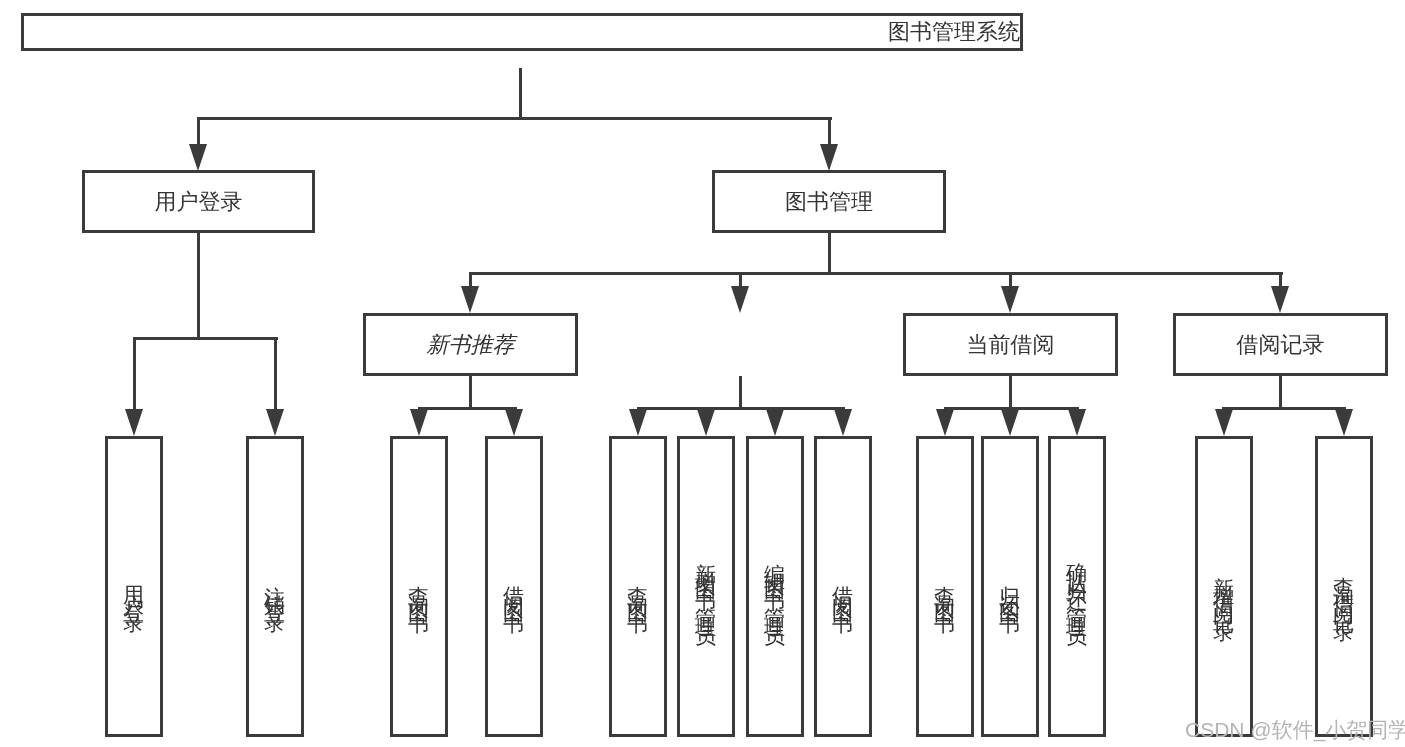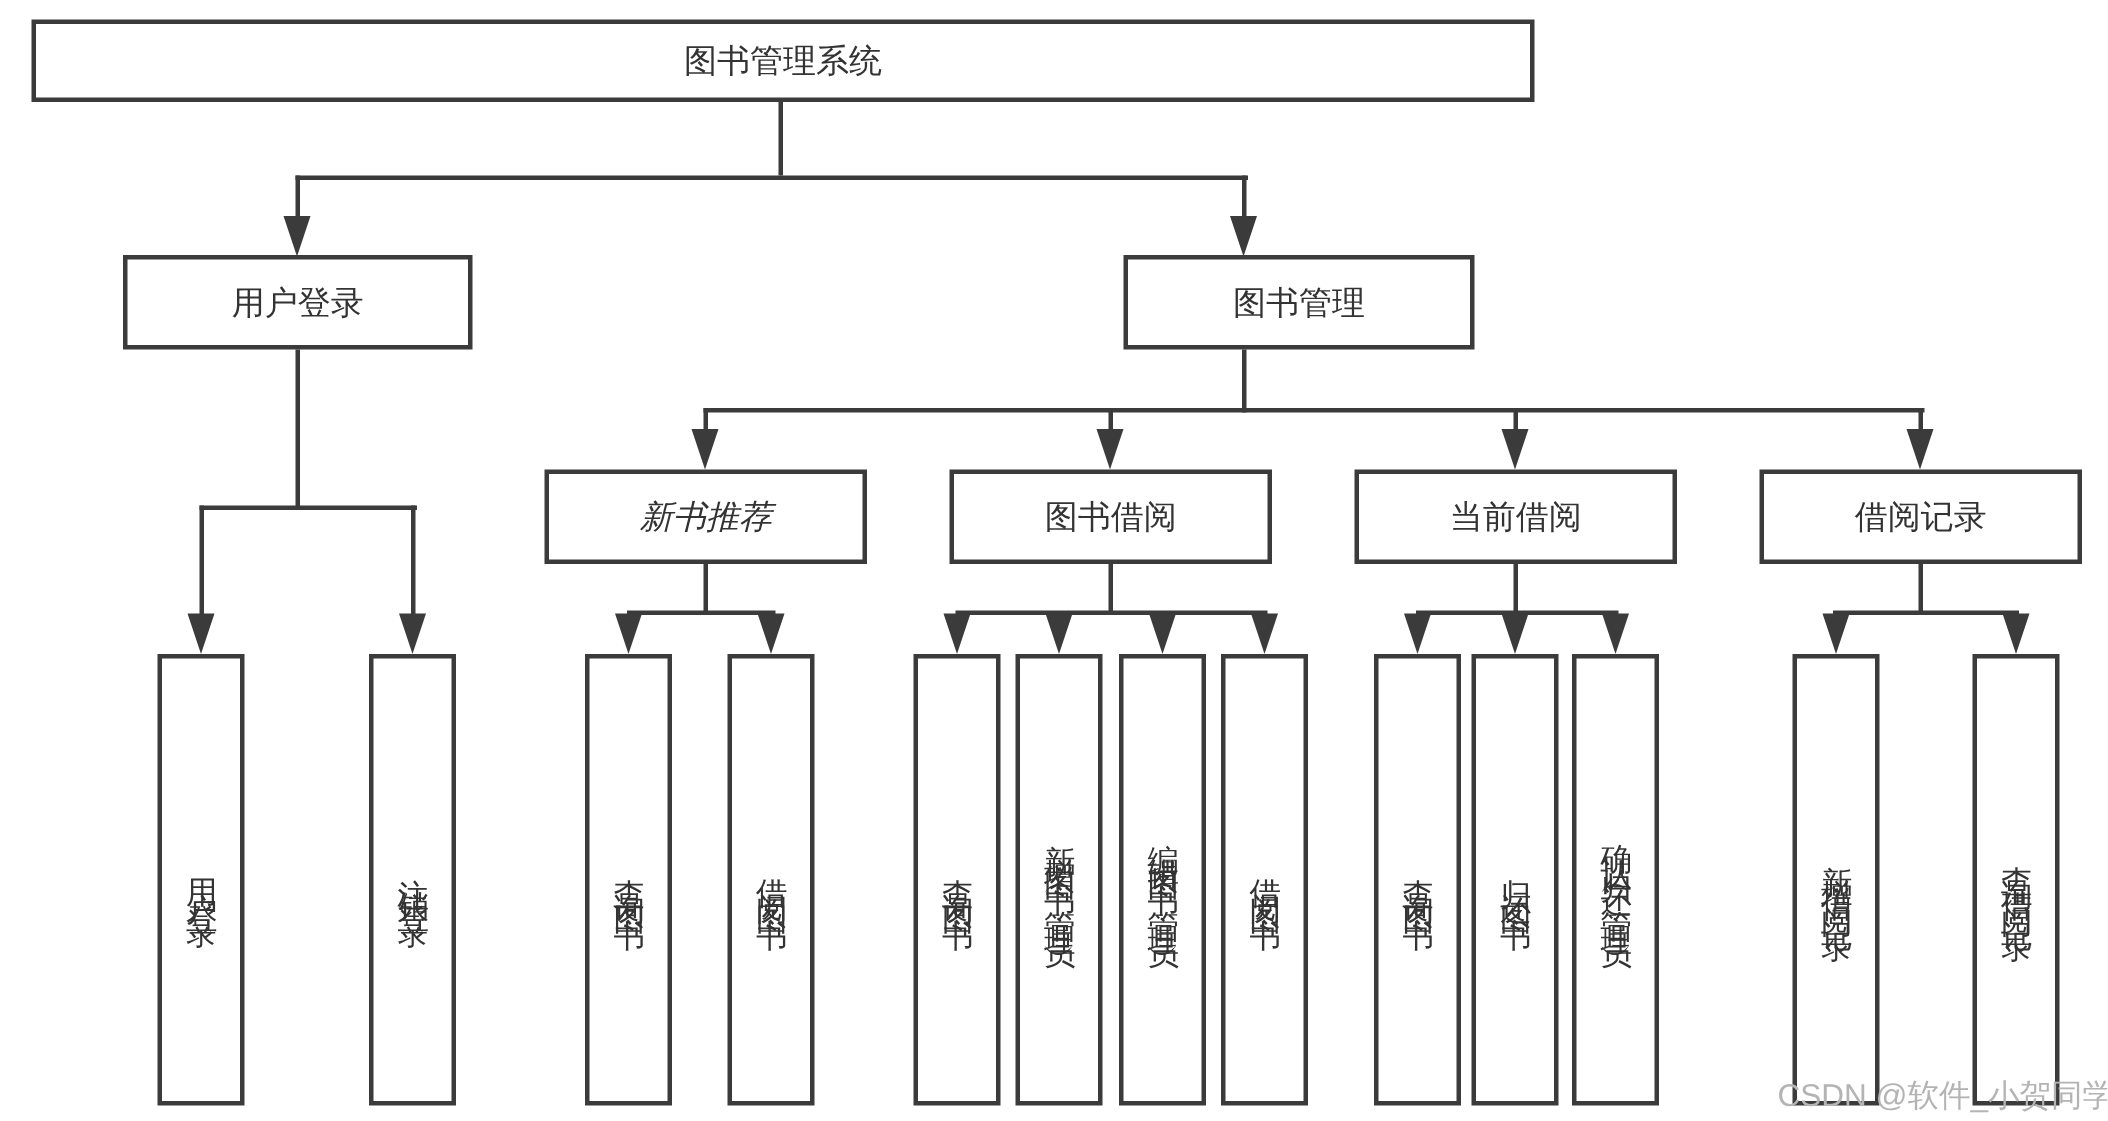--- a/index.html
+++ b/index.html
@@ -33,35 +33,35 @@
   .watermark{
     position:absolute; left:1185px; top:716px; z-index:5;
     font-size:21px; color:var(--watermark); white-space:nowrap;
   }
 </style>
 </head>
 <body>
 
 <div id="stage">
 
-  <div class="node" style="left:21px;top:13px;width:1002px;height:55px;">
+  <div class="node" style="left:21px;top:13px;width:1002px;height:38px;justify-content:flex-end;">
     <span>图书管理系统</span>
   </div>
 
   <div class="vline" style="left:519px;top:68px;height:49px;"></div>
   <div class="hline" style="left:197px;top:117px;width:635px;"></div>
   <div class="vline" style="left:197px;top:117px;height:30px;"></div>
   <div class="arrow" style="left:189px;top:144px;"></div>
   <div class="vline" style="left:828px;top:117px;height:30px;"></div>
   <div class="arrow" style="left:820px;top:144px;"></div>
 
   <div class="node" style="left:82px;top:170px;width:233px;height:63px;">
     <span>用户登录</span>
   </div>
-  <div class="node" style="left:712px;top:170px;width:234px;height:63px;margin-left:37px;">
+  <div class="node" style="left:712px;top:170px;width:234px;height:63px;">
     <span>图书管理</span>
   </div>
 
   <div class="vline" style="left:197px;top:233px;height:107px;"></div>
   <div class="hline" style="left:133px;top:337px;width:145px;"></div>
   <div class="vline" style="left:133px;top:337px;height:75px;"></div>
   <div class="arrow" style="left:125px;top:409px;"></div>
   <div class="vline" style="left:274px;top:337px;height:75px;"></div>
   <div class="arrow" style="left:266px;top:409px;"></div>
 
@@ -71,23 +71,20 @@
   <div class="arrow" style="left:461px;top:286px;"></div>
   <div class="vline" style="left:739px;top:272px;height:16px;"></div>
   <div class="arrow" style="left:731px;top:286px;"></div>
   <div class="vline" style="left:1009px;top:272px;height:16px;"></div>
   <div class="arrow" style="left:1001px;top:286px;"></div>
   <div class="vline" style="left:1279px;top:272px;height:16px;"></div>
   <div class="arrow" style="left:1271px;top:286px;"></div>
 
   <div class="node" style="left:363px;top:313px;width:215px;height:63px;font-style:italic;">
     <span>新书推荐</span>
-  </div>
-  <div class="node" style="left:633px;top:313px;width:215px;height:63px;">
-    <span>图书借阅</span>
   </div>
   <div class="node" style="left:903px;top:313px;width:215px;height:63px;">
     <span>当前借阅</span>
   </div>
   <div class="node" style="left:1173px;top:313px;width:215px;height:63px;">
     <span>借阅记录</span>
   </div>
 
   <div class="vline" style="left:469px;top:376px;height:34px;"></div>
   <div class="hline" style="left:418px;top:407px;width:99px;"></div>

